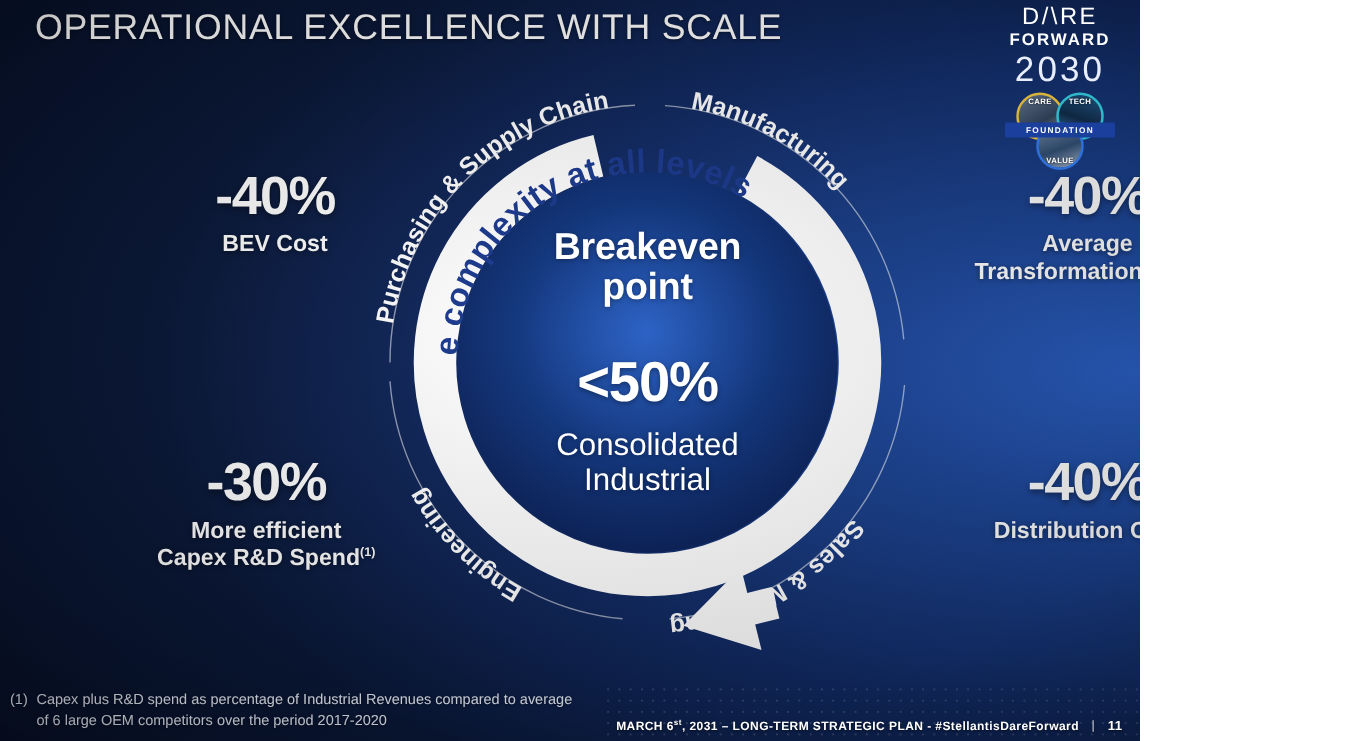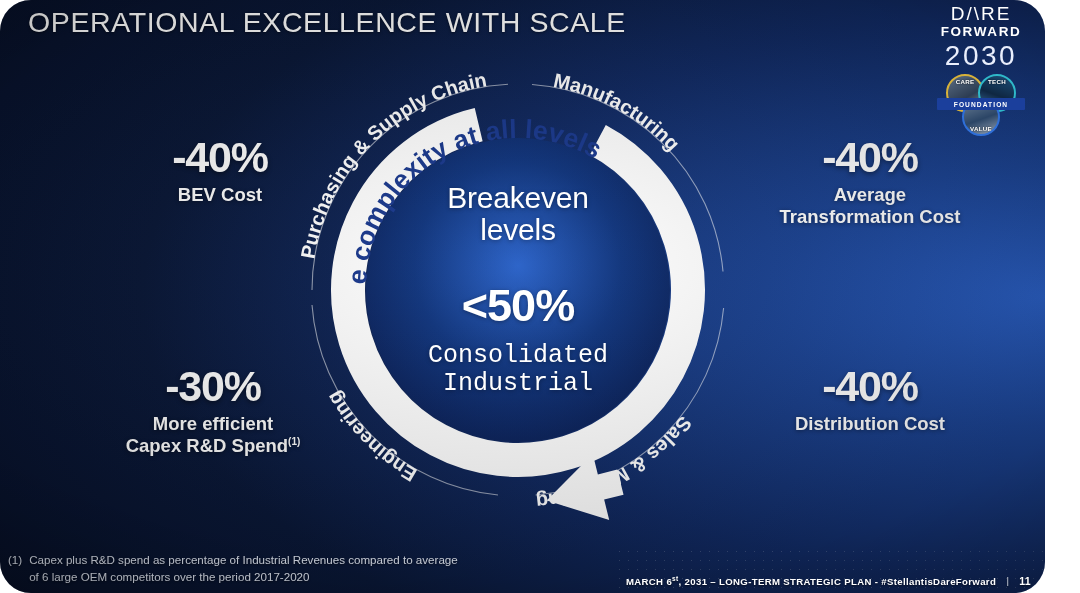--- a/index.html
+++ b/index.html
@@ -3,26 +3,25 @@
 <meta charset="utf-8">
 <style>
   * { box-sizing: border-box; margin: 0; padding: 0; }
   html, body {
     width: 1080px; height: 593px;
     overflow: hidden;
     font-family: "Liberation Sans", sans-serif;
   }
   #slide {
     position: relative;
-    width: 1045px; height: 593px;
+    width: 912px; height: 593px;
     background:
       radial-gradient(ellipse 120% 100% at 100% 50%, #2a5fc4 0%, #1c4494 22%, #112a63 48%, #0a1838 72%, #071028 100%),
       linear-gradient(90deg, #081129 0%, #0a1838 45%, #15357e 80%, #1f47a3 100%);
     overflow: hidden;
-    border-radius: 31px;
   }
   
   #slide::after {
     content: "";
     position: absolute; inset: 0;
     background: radial-gradient(ellipse 80% 70% at 50% 45%, rgba(255,255,255,0.02) 0%, rgba(0,0,0,0.16) 75%, rgba(0,0,0,0.34) 100%);
     pointer-events: none;
   }
 
   
@@ -101,34 +100,33 @@
   #center-text {
     position: absolute;
     left: 50%; top: 50%;
     transform: translate(-50%, -50%);
     width: 260px;
     text-align: center;
     color: #fff;
     z-index: 4;
   }
   .ct-break {
-    font-size: 30px; font-weight: 400; line-height: 1.08;
+    font-size: 30px; font-weight: 700; line-height: 1.08;
     letter-spacing: -0.2px;
     text-shadow: 0 1px 4px rgba(0,0,0,0.35);
   }
   .ct-pct {
     font-size: 45px; font-weight: 700; line-height: 1.0;
     margin-top: 36px; letter-spacing: -1px;
     text-shadow: 0 1px 4px rgba(0,0,0,0.35);
   }
   .ct-sub {
     font-size: 25px; font-weight: 300; line-height: 1.12;
     margin-top: 14px;
     text-shadow: 0 1px 4px rgba(0,0,0,0.35);
-    font-family: Liberation Mono, monospace;
   }
 
   
   .stat {
     position: absolute;
     color: #fff;
     text-align: center;
     width: 230px;
   }
   .stat .pct {
@@ -270,21 +268,21 @@
       <text font-family="Liberation Sans, sans-serif" font-size="20" font-weight="700" fill="#ffffff">
         <textPath href="#arcEng" startOffset="50%" text-anchor="middle">
           <tspan>Engineering</tspan>
         </textPath>
       </text>
     </svg>
 
     <div id="center-text">
       <div class="ct-break">
         <div>Breakeven</div>
-        <div>levels</div>
+        <div>point</div>
       </div>
       <div class="ct-pct">&lt;50%</div>
       <div class="ct-sub">
         <div>Consolidated</div>
         <div>Industrial</div>
       </div>
     </div>
   </div>
 
   <div class="stat" id="stat-bev">

